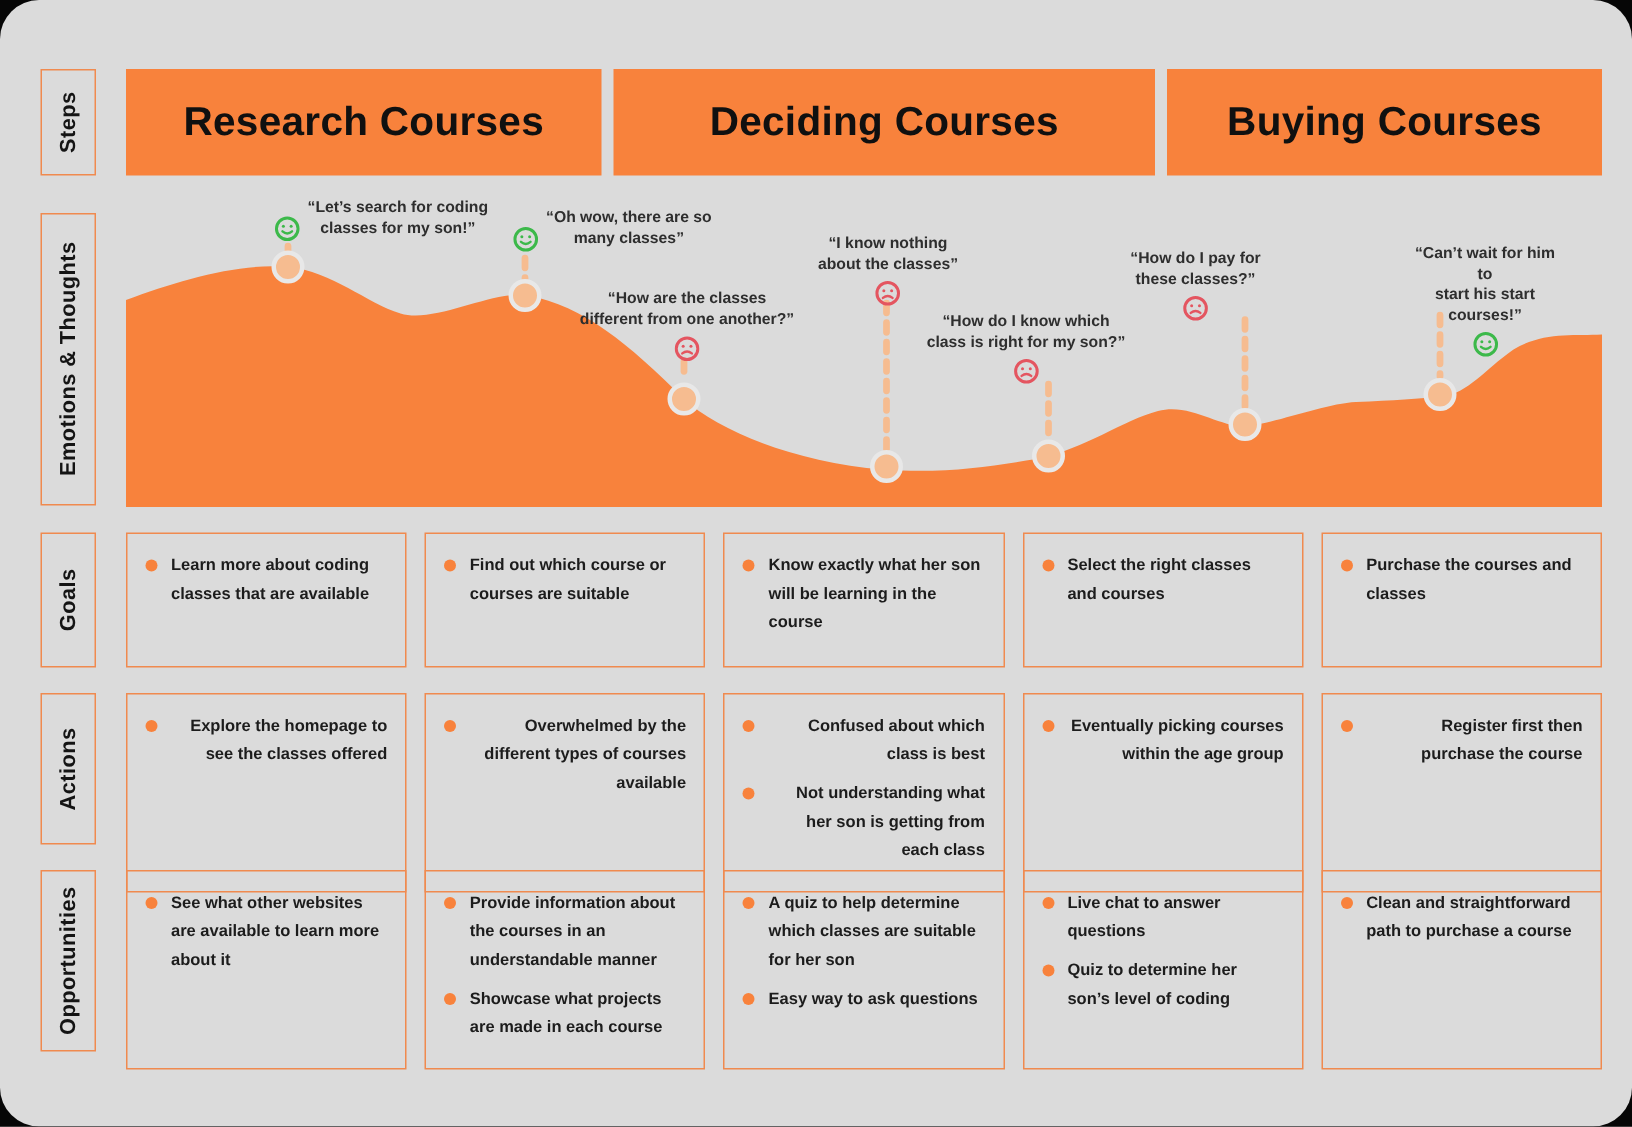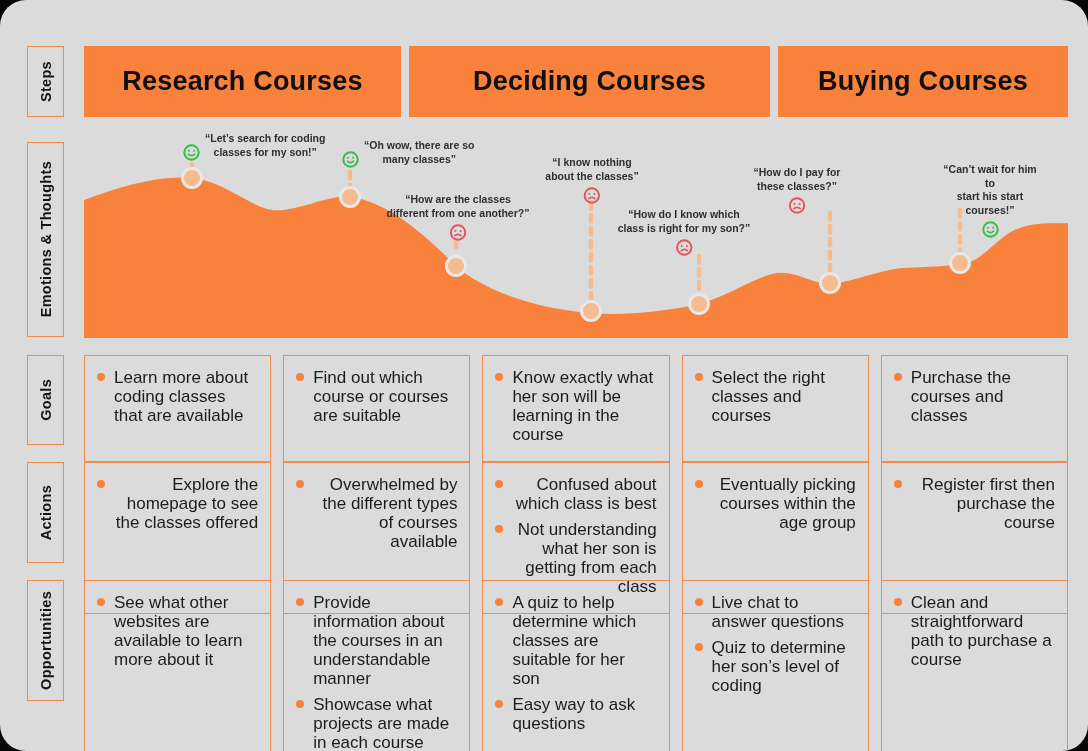--- a/index.html
+++ b/index.html
@@ -27,21 +27,21 @@
   .q-col{transform:translateX(-50%);display:flex;flex-direction:column;align-items:center;gap:4px;}
   .q-row{display:flex;align-items:flex-end;gap:5px;}
   .q-row .emoji{margin-bottom:-2px;}
   .emoji{width:17px;height:17px;flex:0 0 auto;}
 
   
   .cellrow{position:absolute;left:84px;width:984px;display:grid;grid-template-columns:repeat(5,1fr);gap:12px;}
   .cell{border:1.5px solid #F08A4F;box-sizing:border-box;padding:12px 12px 10px 12px;background:transparent;}
   .bullet-item{display:flex;gap:9px;margin-bottom:7px;}
   .bullet-item .dot{flex:0 0 auto;width:8px;height:8px;border-radius:50%;background:#F8823C;margin-top:5px;}
-  .bullet-item .txt{font-size:17px;font-weight:400;color:#1C1C1C;line-height:19px;}
+  .bullet-item .txt{font-size:11px;font-weight:700;color:#1C1C1C;line-height:19px;}
 </style>
 </head>
 <body>
 
 <div class="canvas">
 
   <div class="rowlabel" style="top:46px;height:71px;">
     <span>Steps</span>
   </div>
   <div class="rowlabel" style="top:142px;height:195px;">

